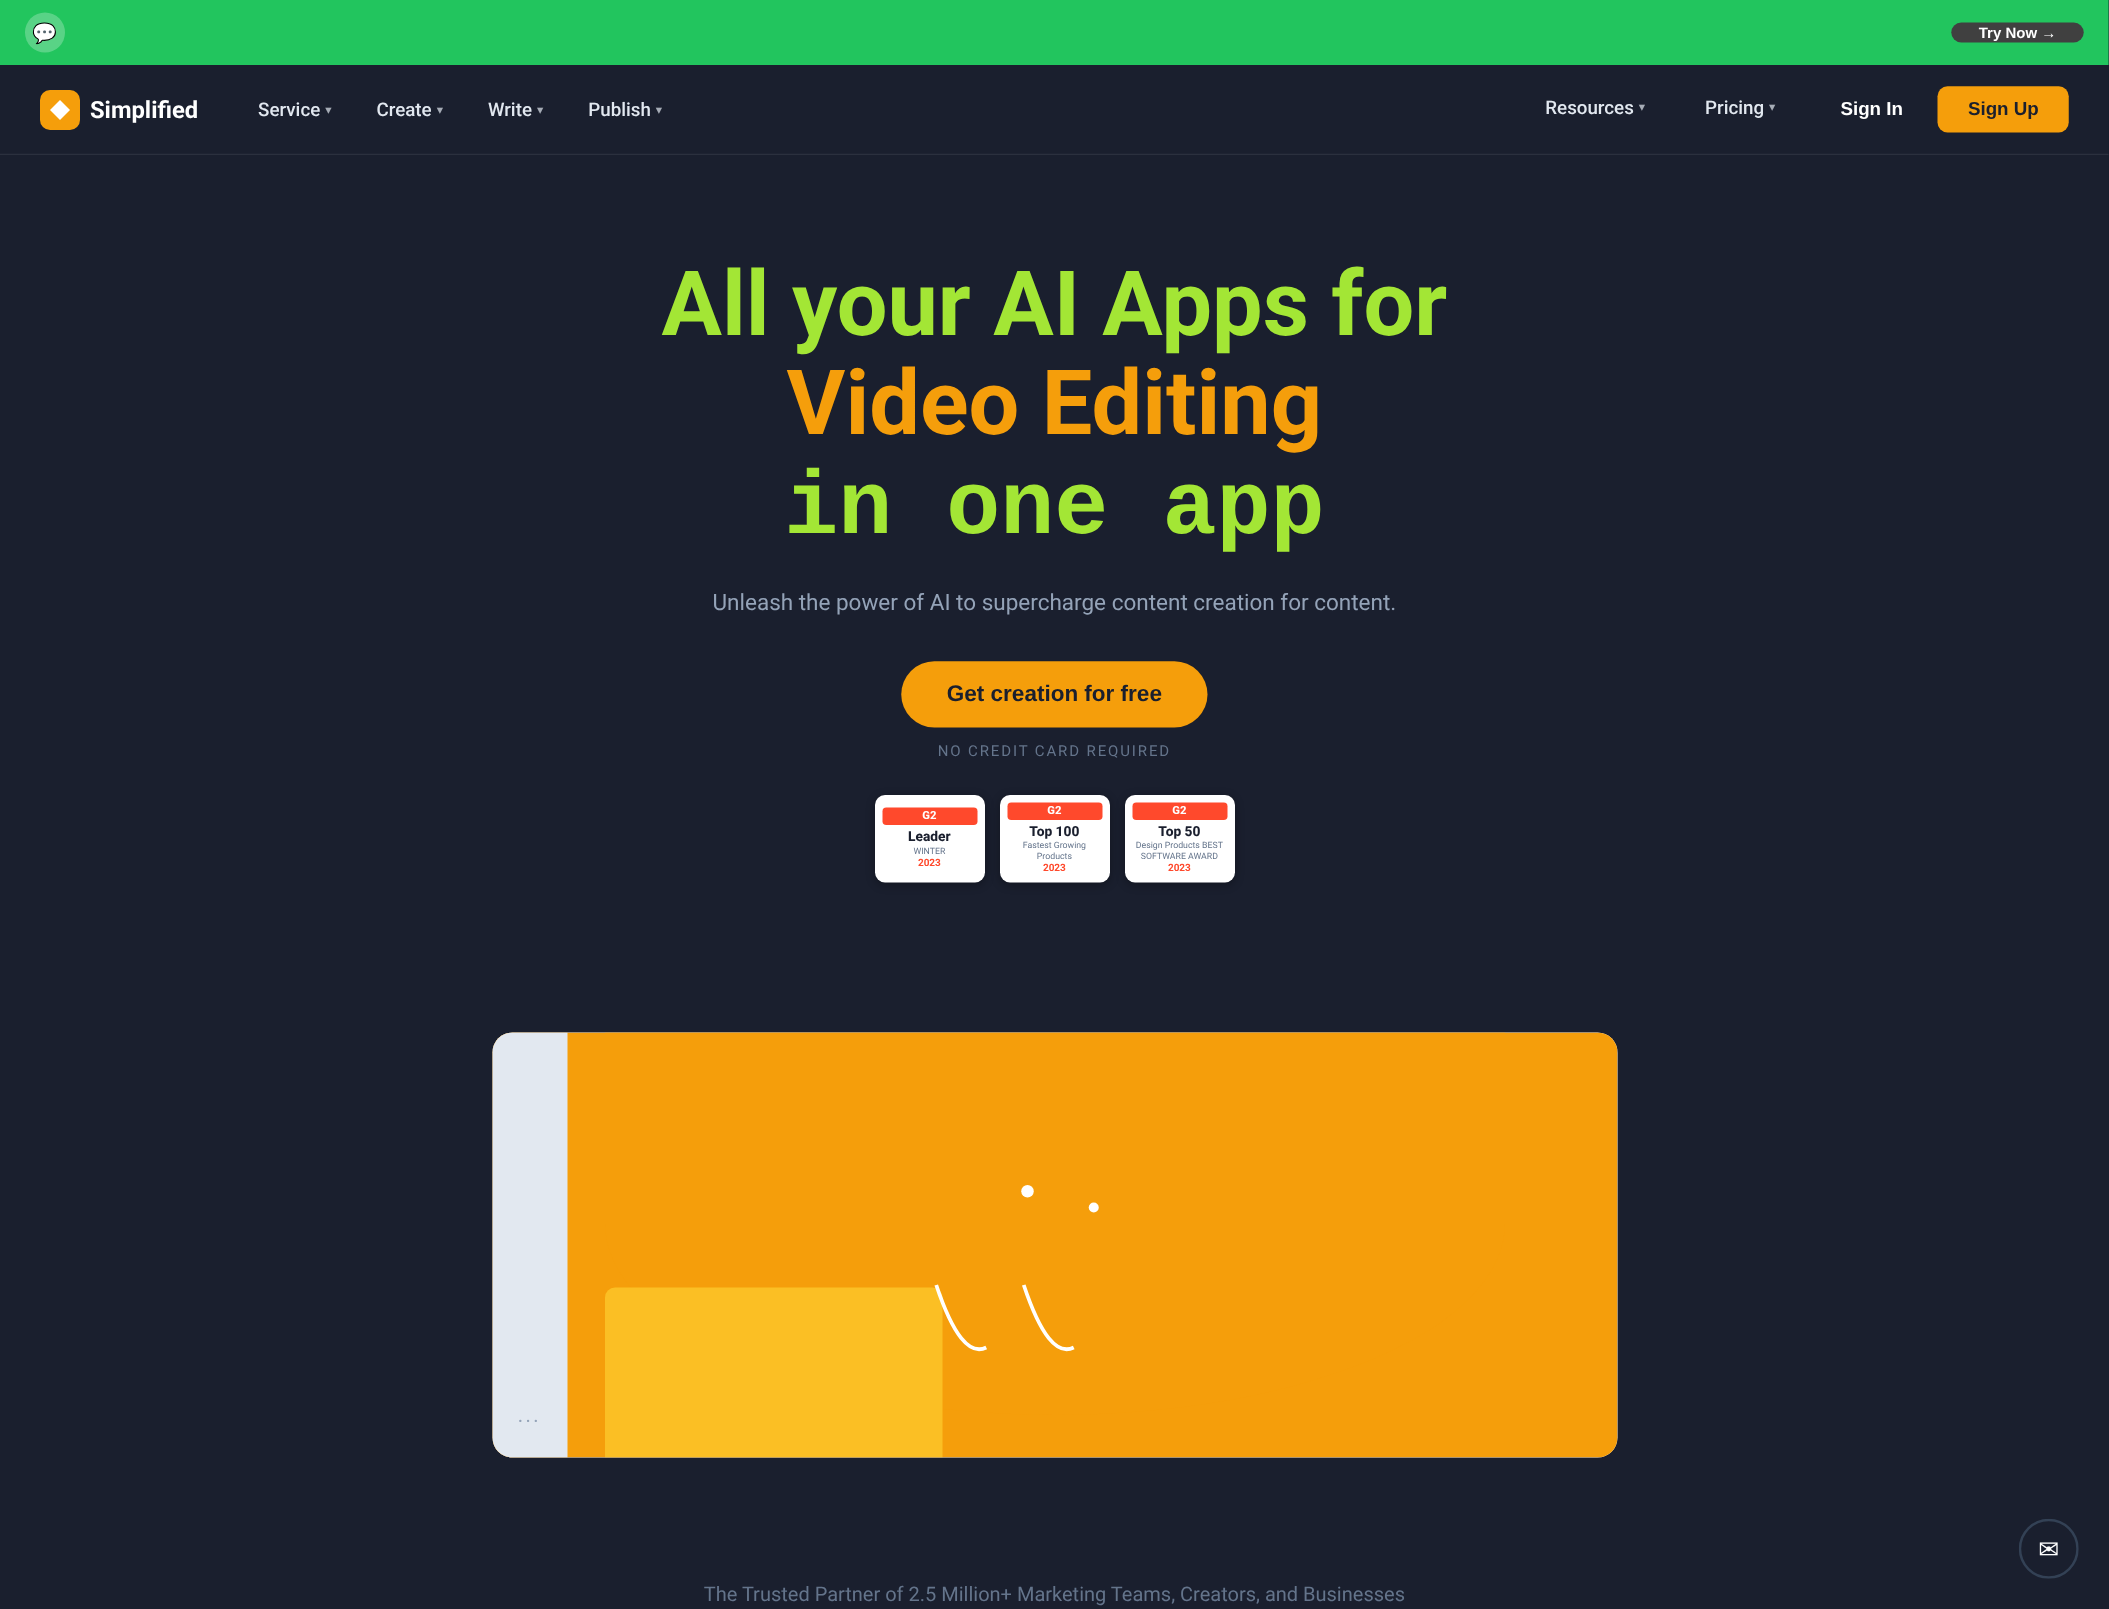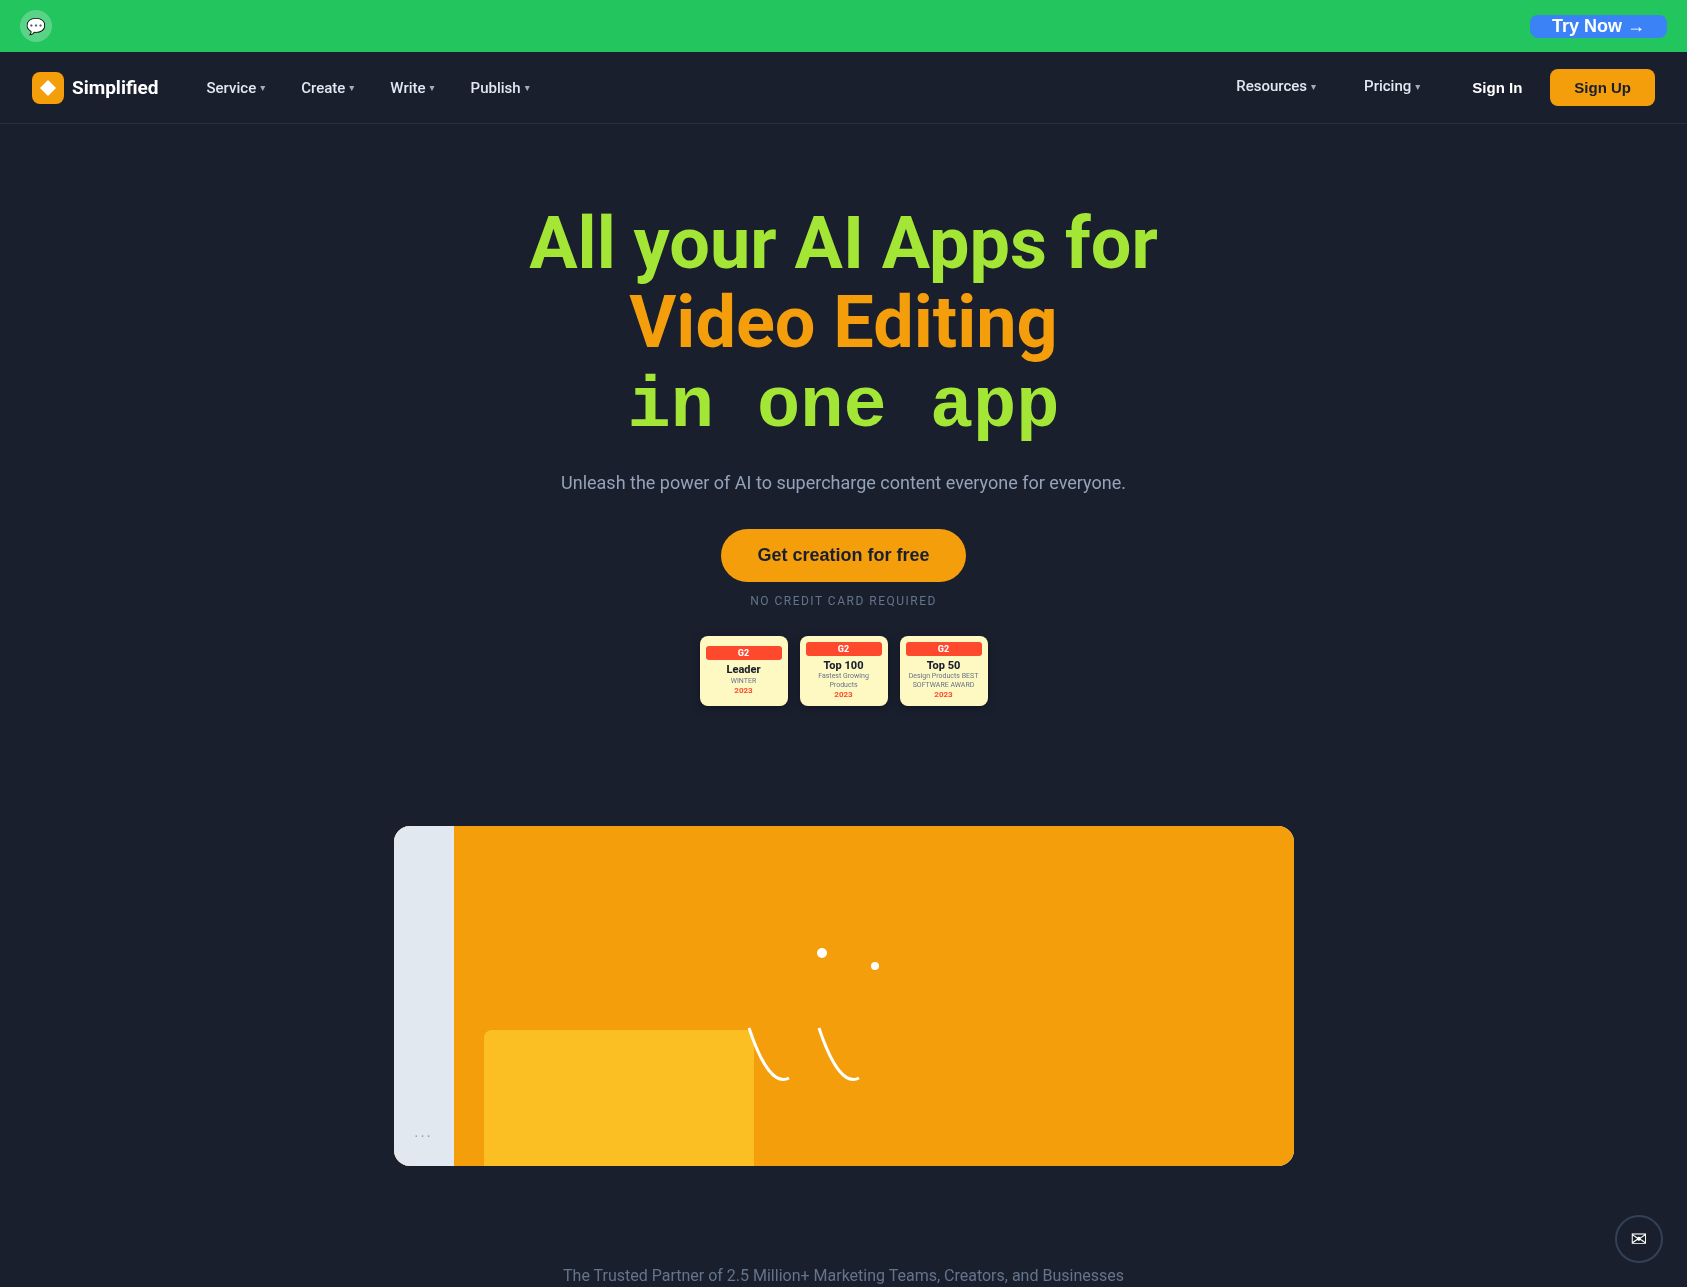--- a/index.html
+++ b/index.html
@@ -39,26 +39,26 @@
     .announcement-text h3 {
       font-size: 14px;
       font-weight: 700;
       color: #fff;
     }
     .announcement-text p {
       font-size: 12px;
       color: rgba(255,255,255,0.9);
     }
     .try-now-btn {
-      background: #3b82f6;
+      background: #404040;
       color: #fff;
       border: none;
       padding: 1px 22px;
       border-radius: 8px;
-      font-size: 18px;
+      font-size: 12px;
       font-weight: 600;
       cursor: pointer;
       display: flex;
       align-items: center;
       gap: 6px;
     }
 
     
     .navbar {
       background: #1a1f2e;
@@ -172,21 +172,21 @@
     }
 
     
     .badges {
       display: flex;
       justify-content: center;
       gap: 12px;
       margin-bottom: 60px;
     }
     .badge {
-      background: #fef9c3;
+      background: #ffffff;
       border-radius: 8px;
       width: 88px;
       height: 70px;
       display: flex;
       flex-direction: column;
       align-items: center;
       justify-content: center;
       padding: 6px;
       box-shadow: 0 2px 8px rgba(0,0,0,0.3);
     }
@@ -341,21 +341,21 @@
     <button class="signup-btn">Sign Up</button>
   </div>
 </nav>
 
 <section class="hero">
   <h1>
     <span class="line1">All your AI Apps for</span><br>
     <span class="line2">Video Editing</span><br>
     <span class="line3">in one app</span>
   </h1>
-  <p class="hero-subtitle">Unleash the power of AI to supercharge content everyone for everyone.</p>
+  <p class="hero-subtitle">Unleash the power of AI to supercharge content creation for content.</p>
   <div>
     <button class="get-started-btn">Get creation for free</button>
     <p class="no-credit">NO CREDIT CARD REQUIRED</p>
   </div>
 
   <div class="badges">
     <div class="badge">
       <div class="badge-g2">G2</div>
       <div class="badge-title">Leader</div>
       <div class="badge-sub">WINTER</div>

